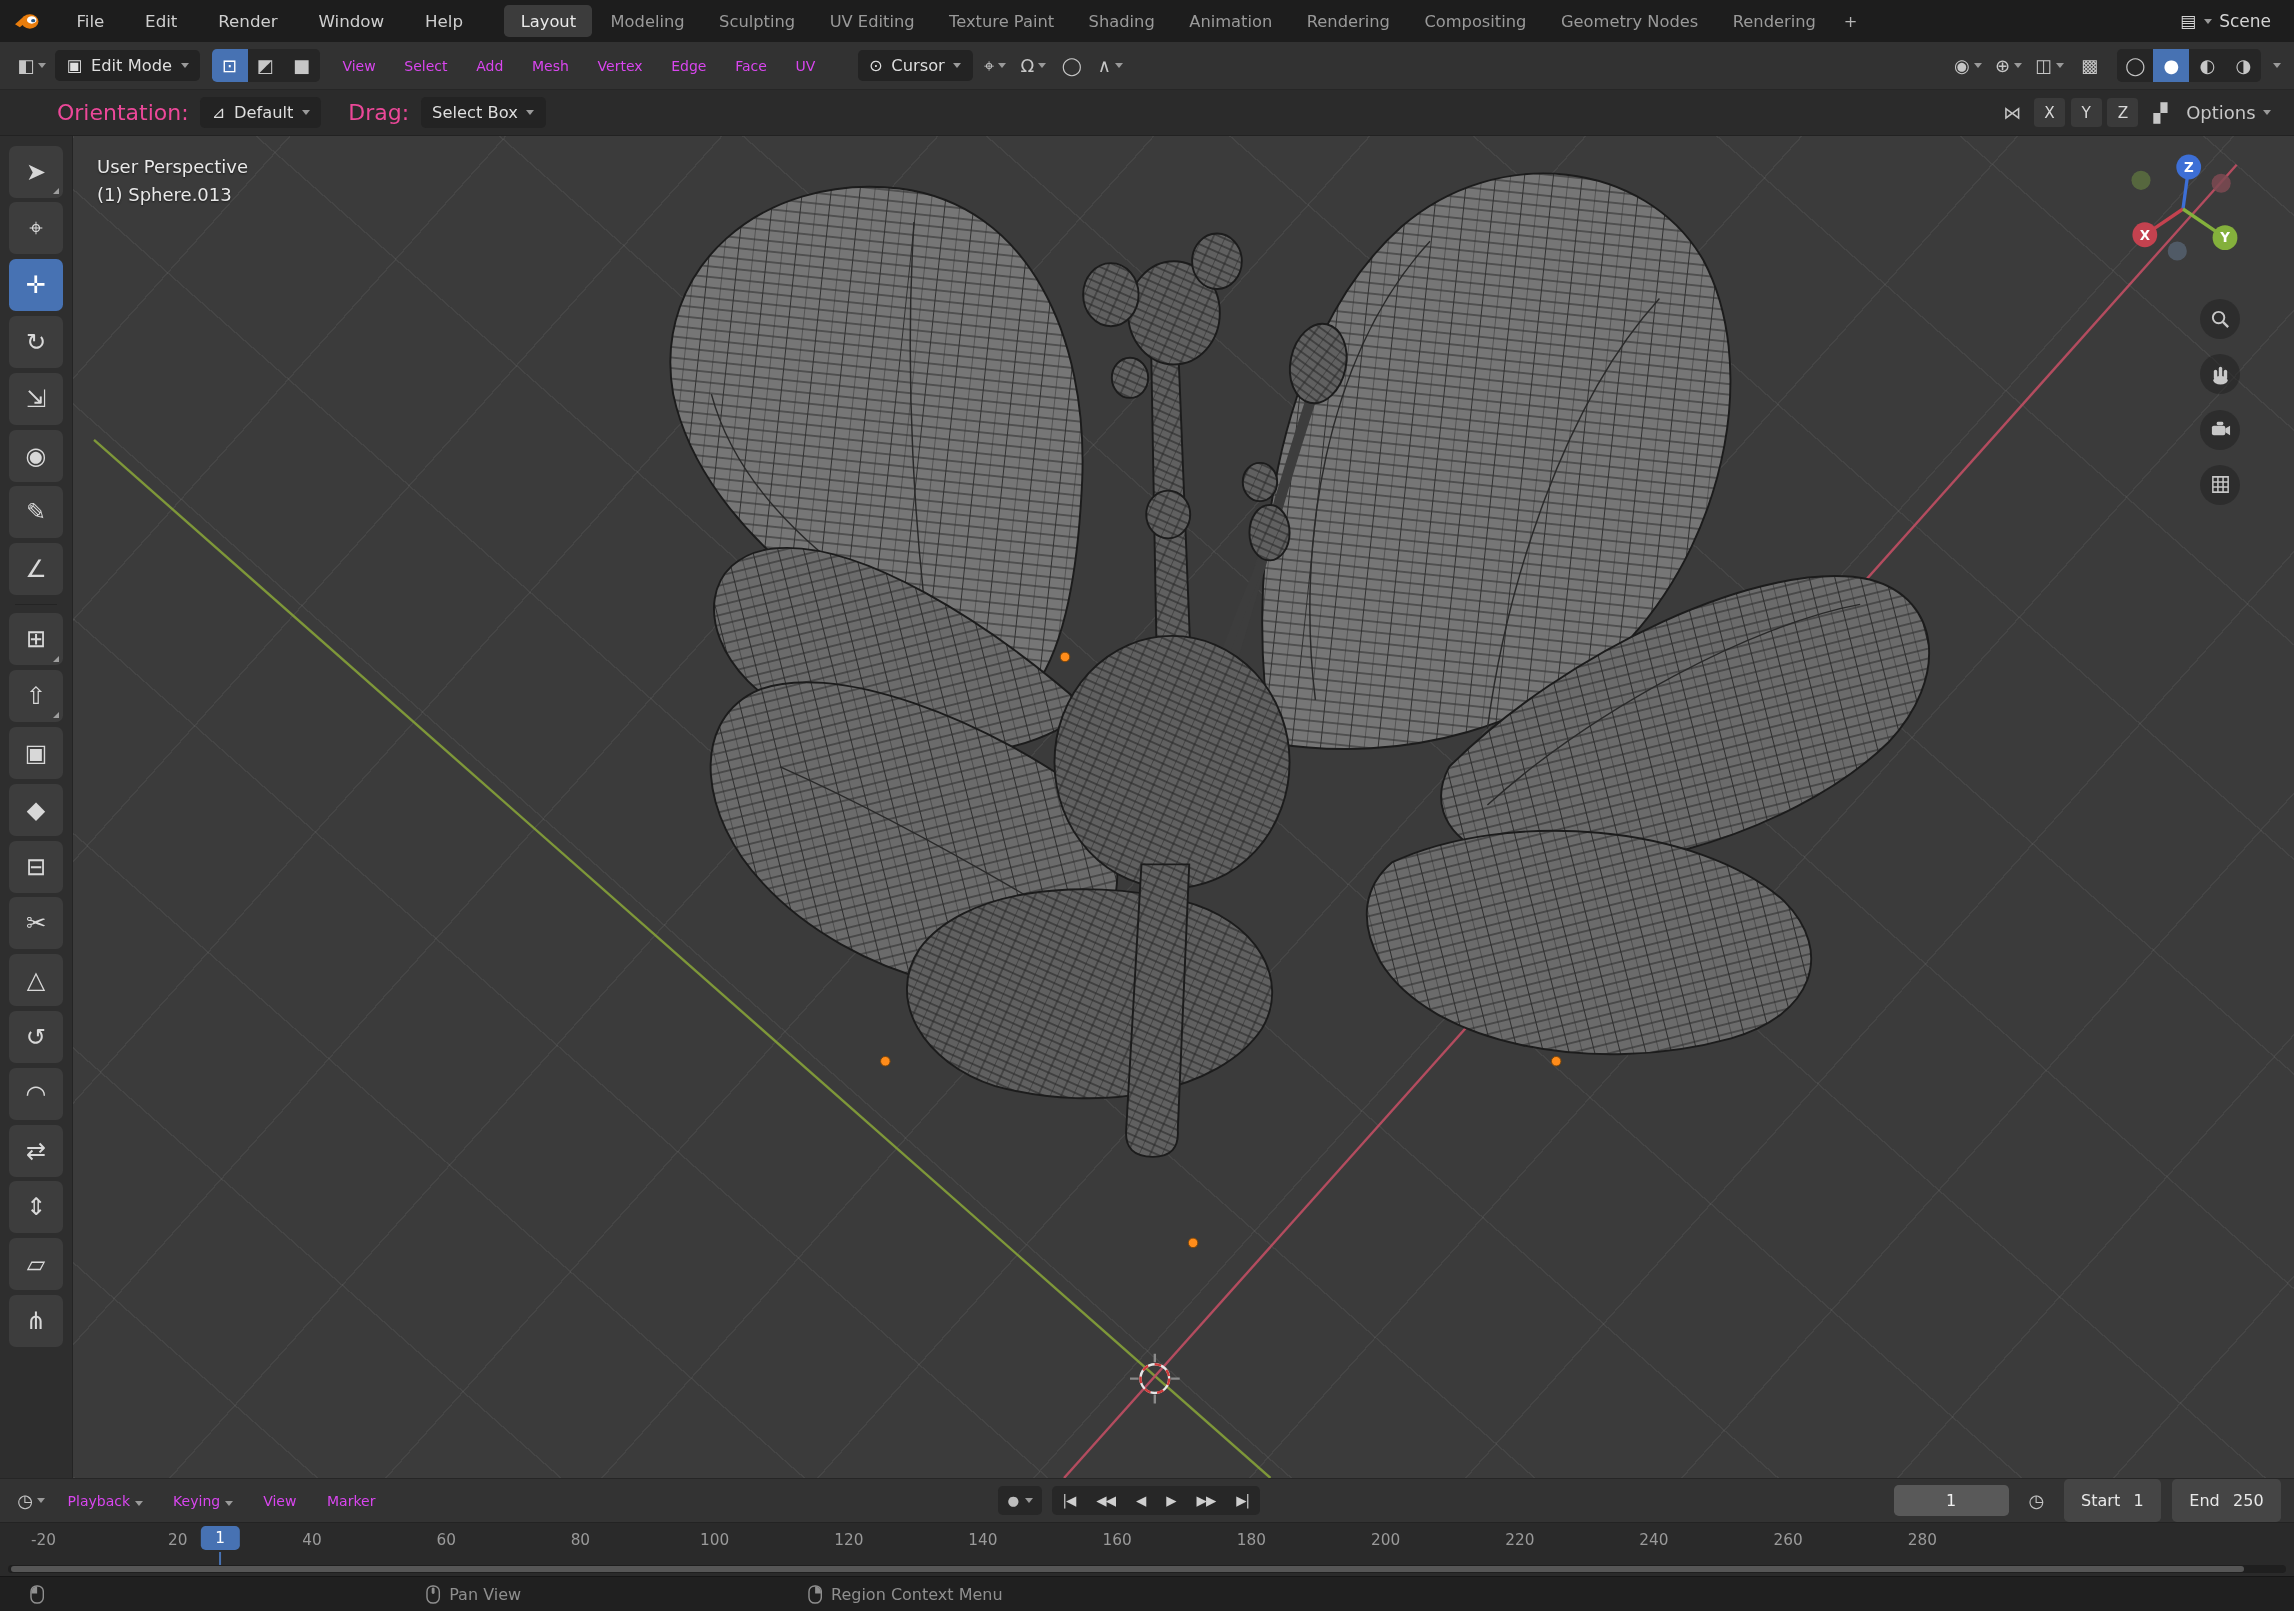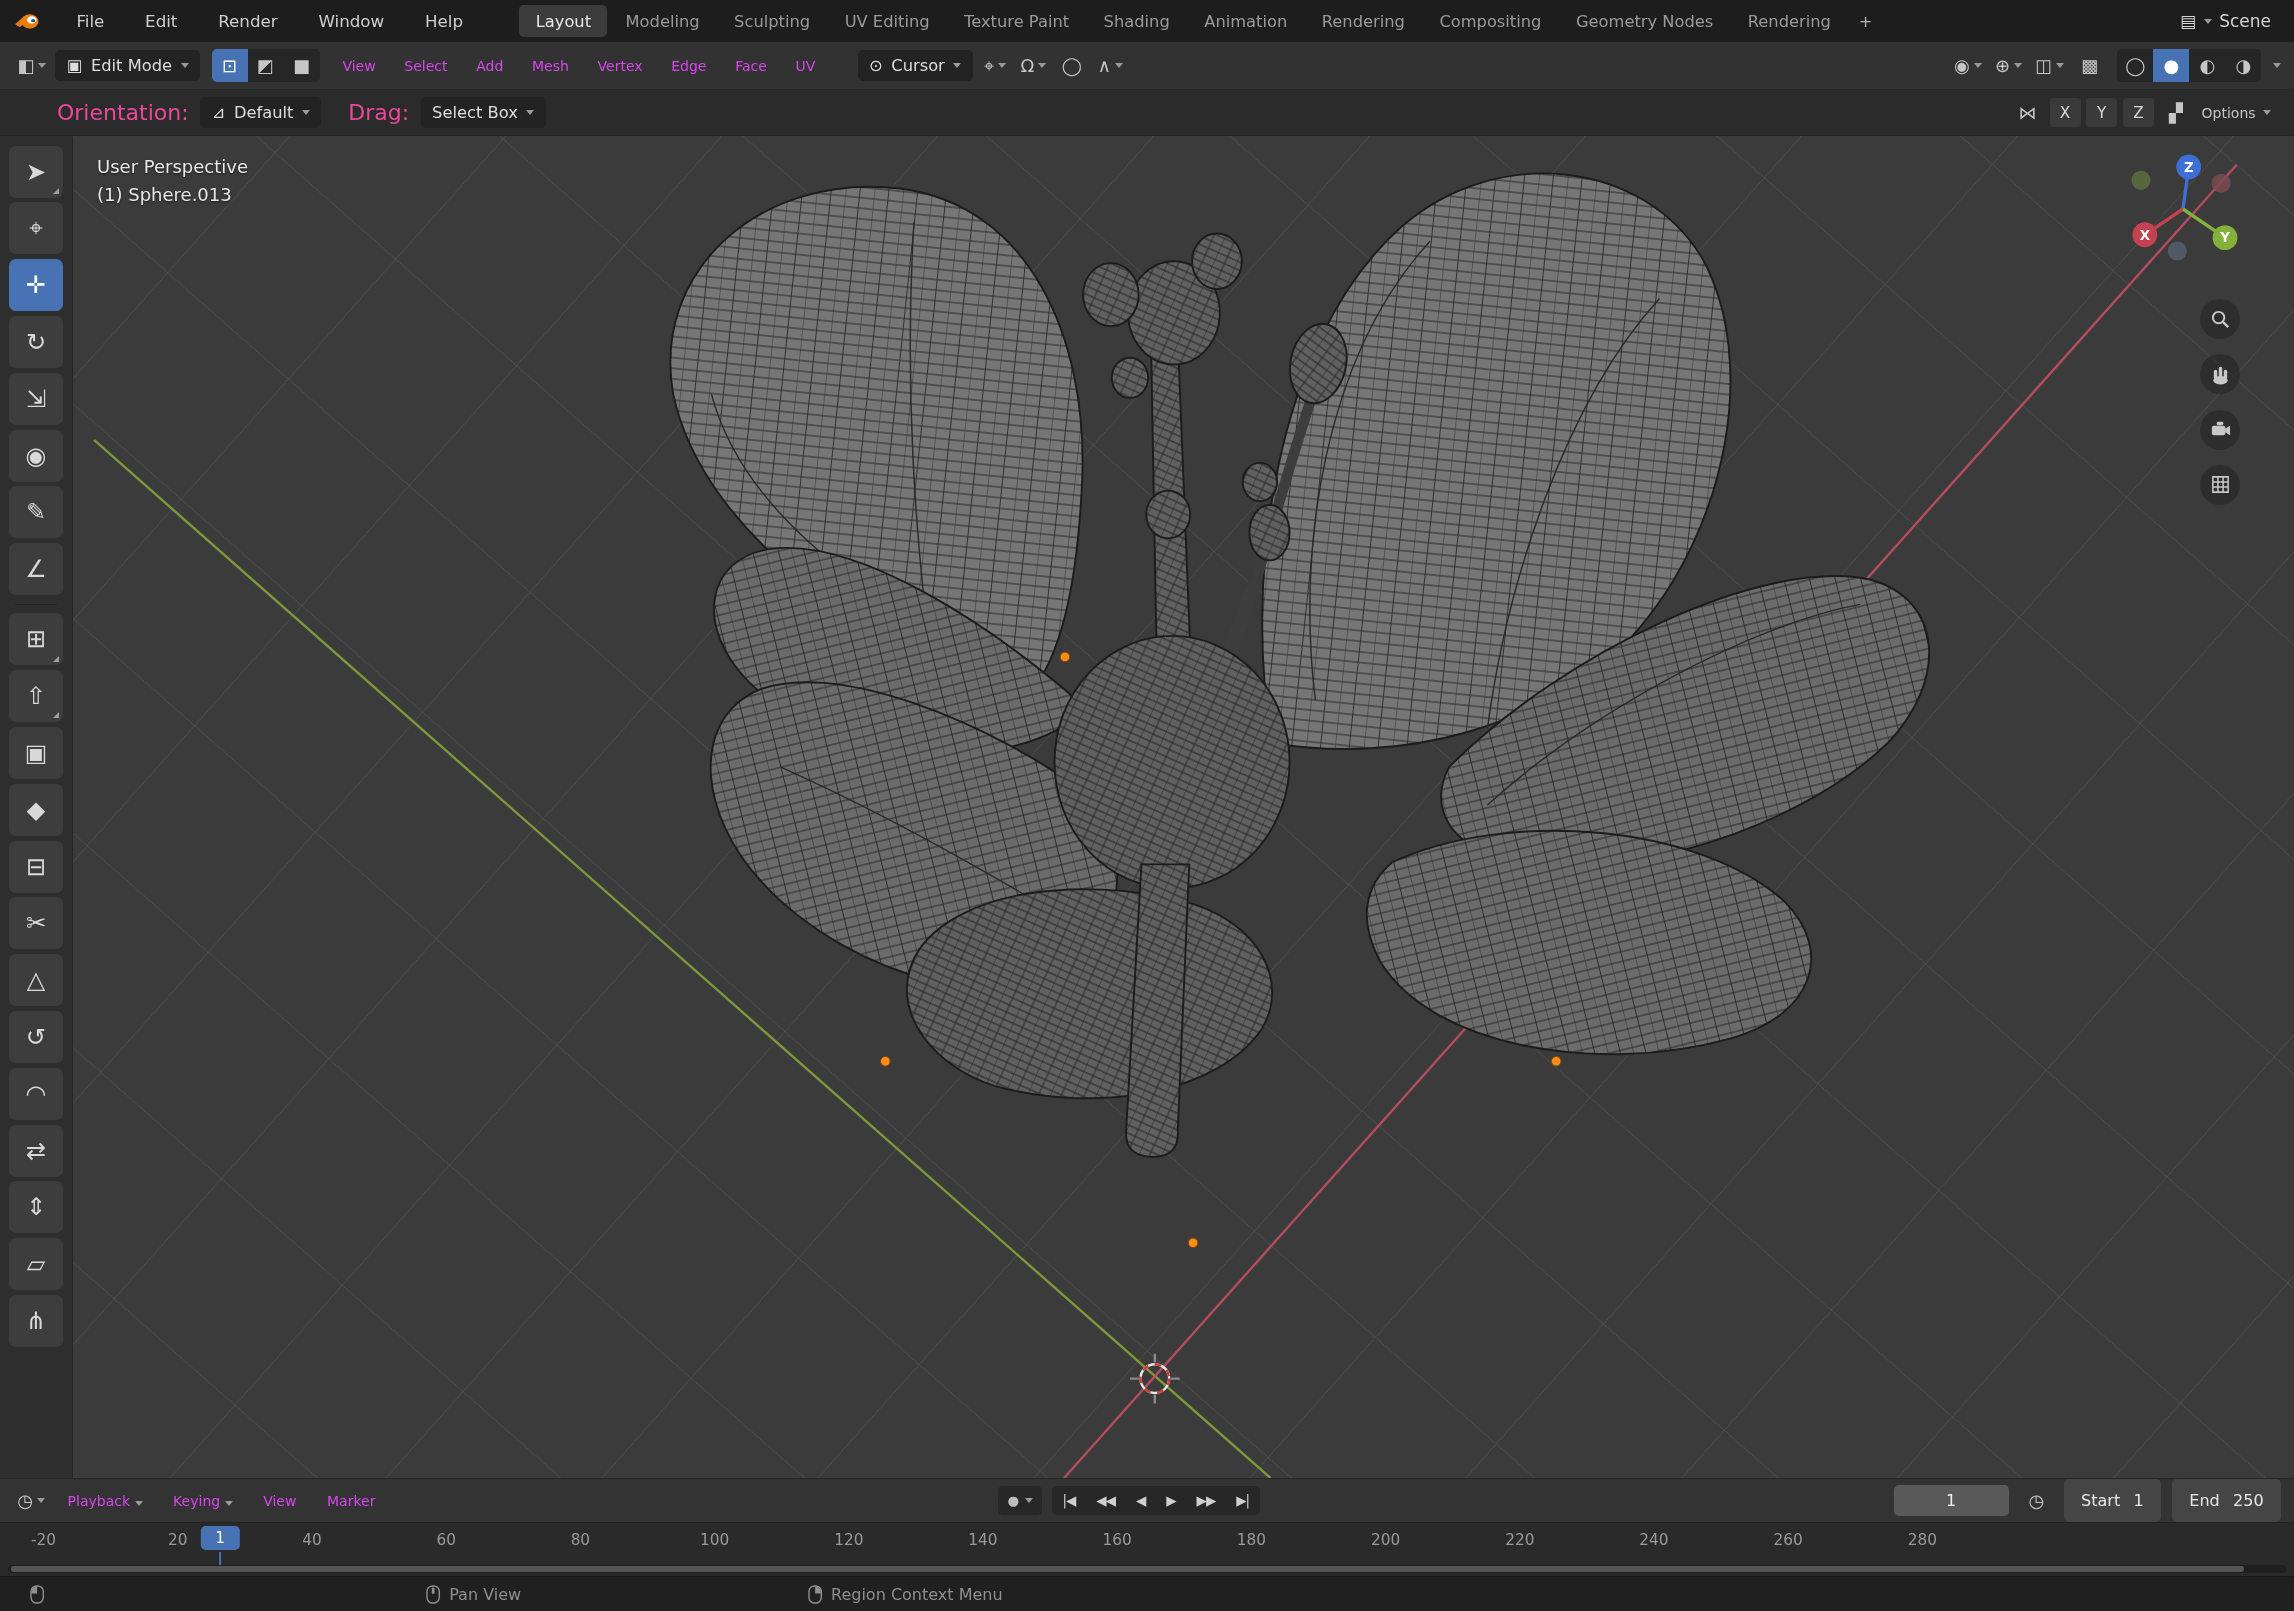--- a/index.html
+++ b/index.html
@@ -4,21 +4,21 @@
 <style>
   *{margin:0;padding:0;box-sizing:border-box;user-select:none}
   html,body{width:2294px;height:1612px;overflow:hidden;background:#141414}
   body{font-family:"DejaVu Sans","Liberation Sans",sans-serif;font-size:17px;color:#d4d4d4}
   .app{width:2294px;height:1612px;display:flex;flex-direction:column}
 
   
   .topbar{height:42px;background:#1d1d1d;display:flex;align-items:center;gap:16px;padding:0 13.4px;flex:0 0 auto}
   .logo{display:flex;align-items:center;margin-right:7.6px}
   .menu{padding:3.8px 12.4px;border-radius:3.8px;color:#cfcfcf;font-size:16.7px;cursor:default}
-  .tabs{display:flex;align-items:center;margin-left:28px;gap:1.9px}
+  .tabs{display:flex;align-items:center;margin-left:13px;gap:1.9px}
   .tab{padding:6.7px 16.3px;border-radius:4.8px;color:#9a9a9a;font-size:16.3px;white-space:nowrap}
   .tab.active{background:#3c3c3c;color:#e9e9e9}
   .tab.add{color:#b5b5b5;padding:6.7px 9.6px}
   .spacer{flex:1}
   .scene-select{display:flex;align-items:center;gap:7.6px;padding:3.8px 9.6px;border-radius:3.8px}
   .caret{width:0;height:0;border-left:4.8px solid transparent;border-right:4.8px solid transparent;border-top:5.7px solid #9a9a9a;display:inline-block}
 
   
   .vheader{height:48px;background:#323232;display:flex;align-items:center;gap:5.7px;padding:0 13.4px;border-bottom:1px solid #262626;flex:0 0 auto}
   .pill{display:flex;align-items:center;gap:8.6px;background:#232323;border-radius:4.8px;padding:5.7px 11.5px;font-size:16.3px;color:#dedede}
@@ -212,21 +212,21 @@
       <div class="iconbtn">
           <span>⋈</span>
         </div>
       <div class="axisbtn">X</div>
       <div class="axisbtn">Y</div>
       <div class="axisbtn">Z</div>
       <div class="iconbtn">
           <span>▞</span>
         </div>
       <div class="iconbtn" style="gap:7.6px">
-        <span style="font-size:14px">Options</span>
+        <span style="font-size:18px">Options</span>
         <span class="caret"></span>
       </div>
     </div>
   </div>
 
   <div class="main">
     <div class="toolstrip">
       <div class="tool sub">
           <span>➤</span>
         </div>

